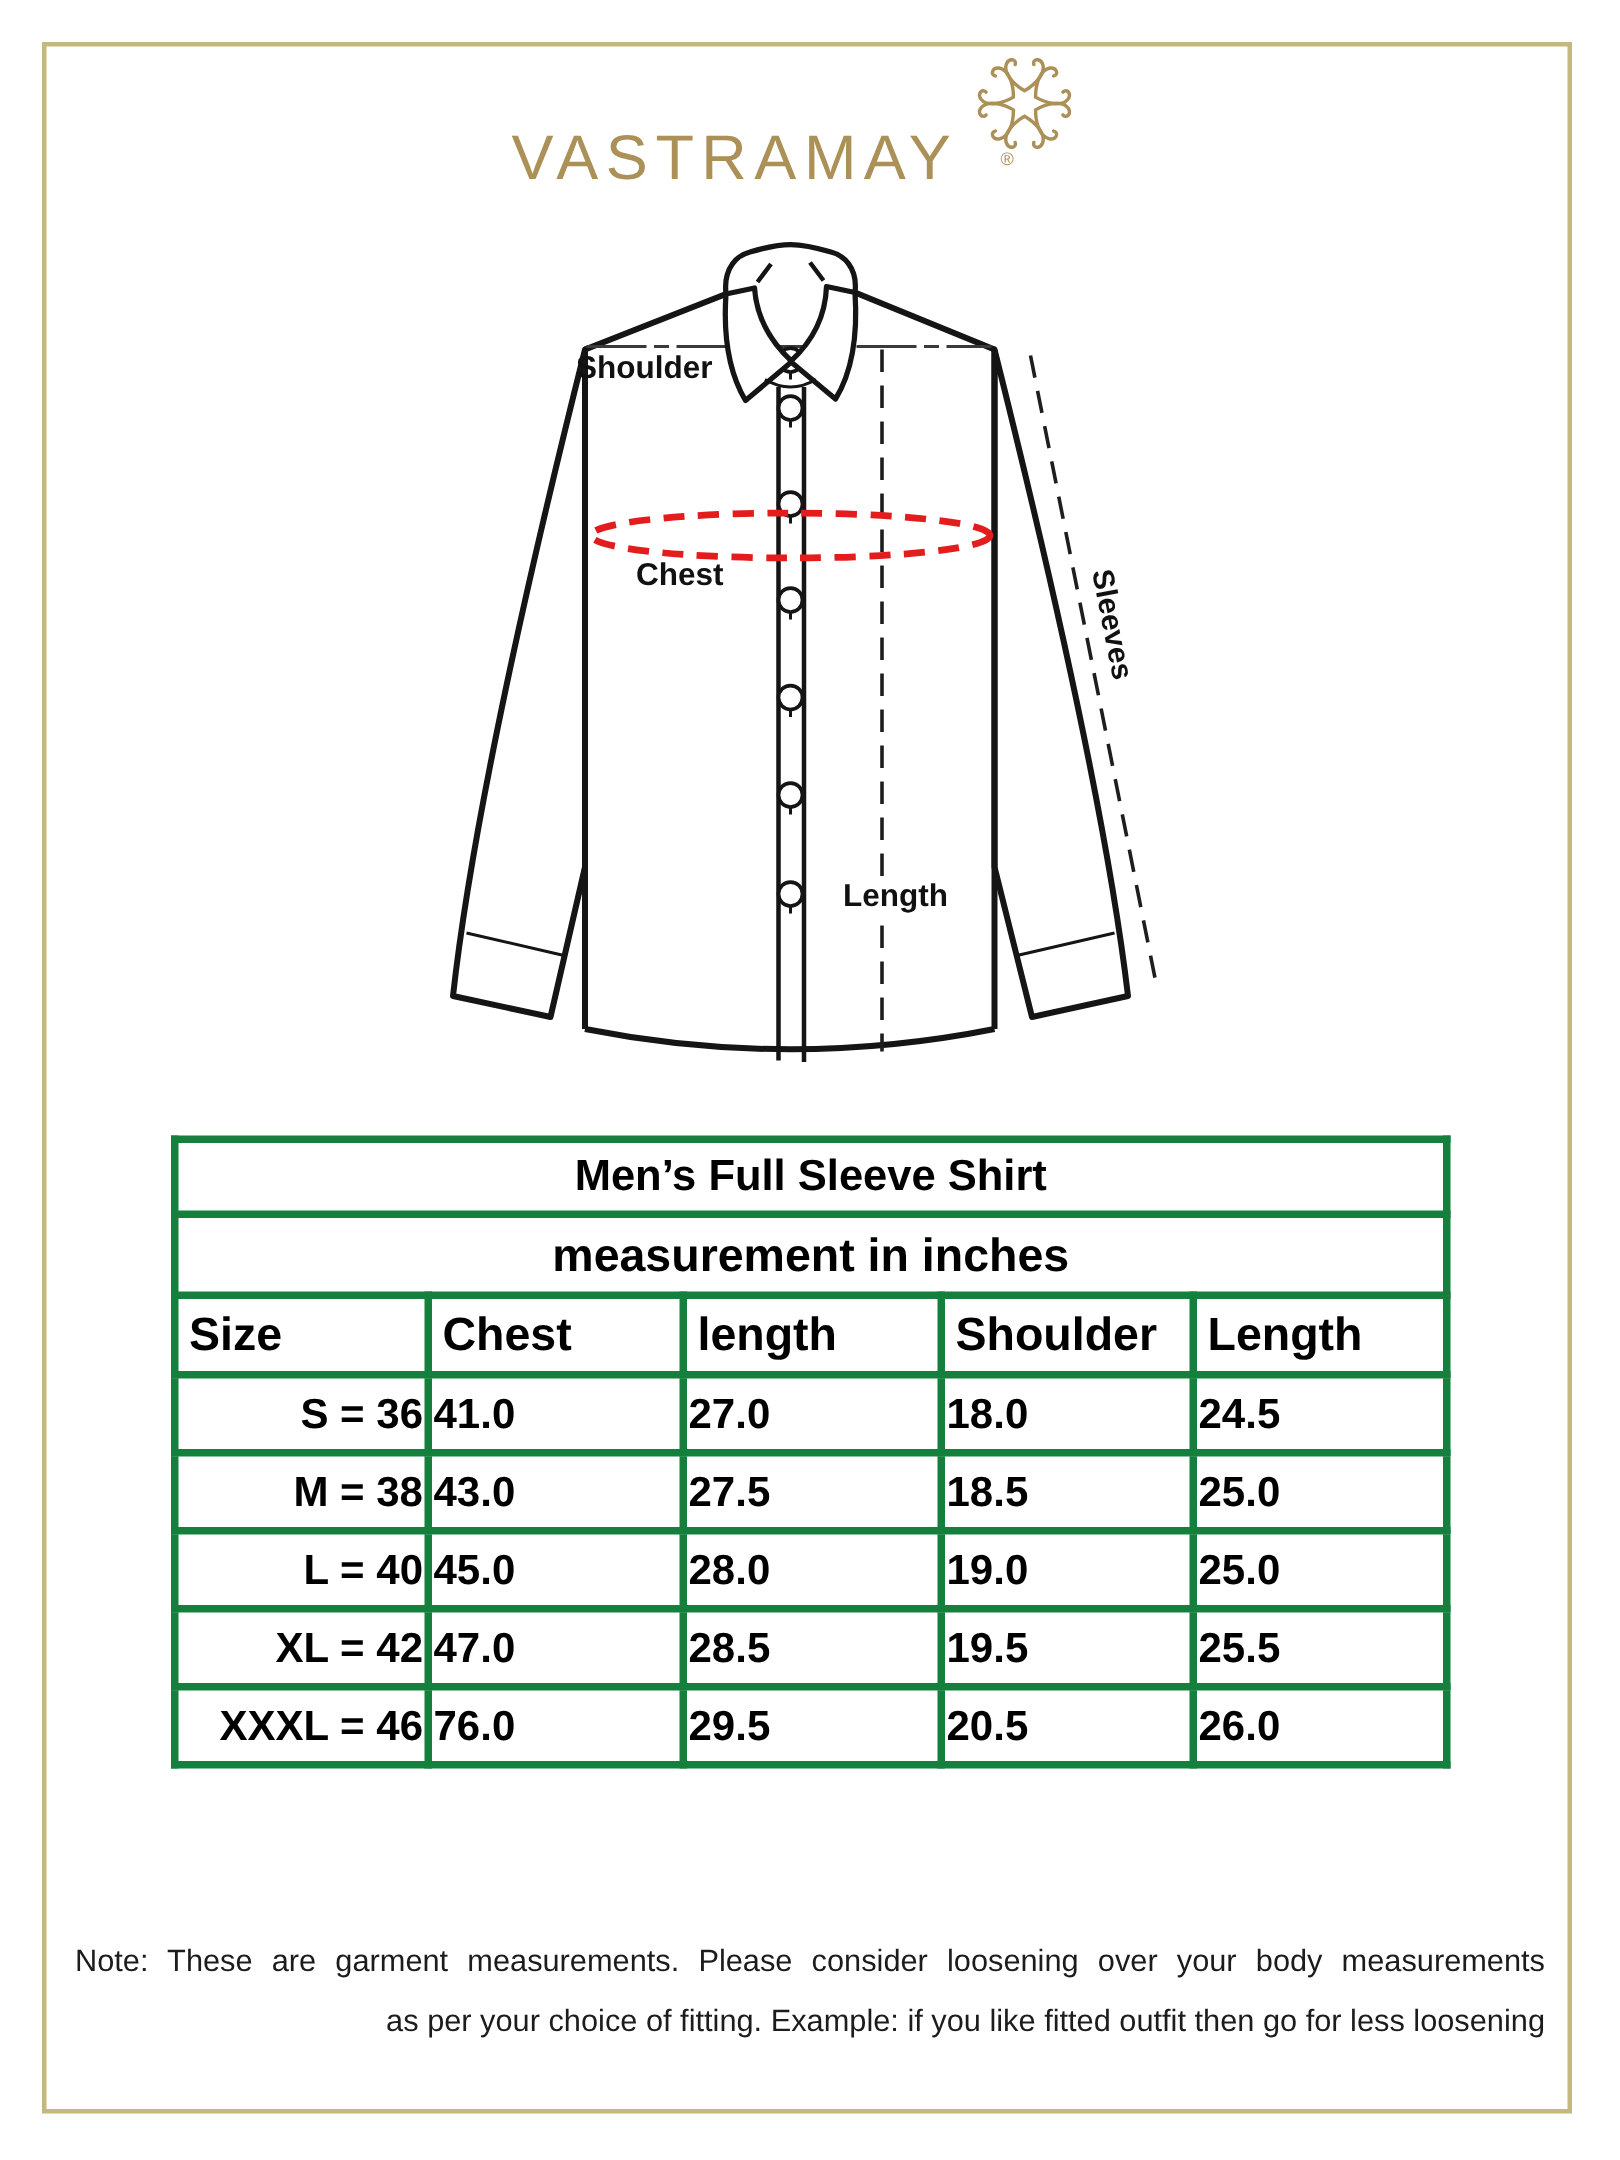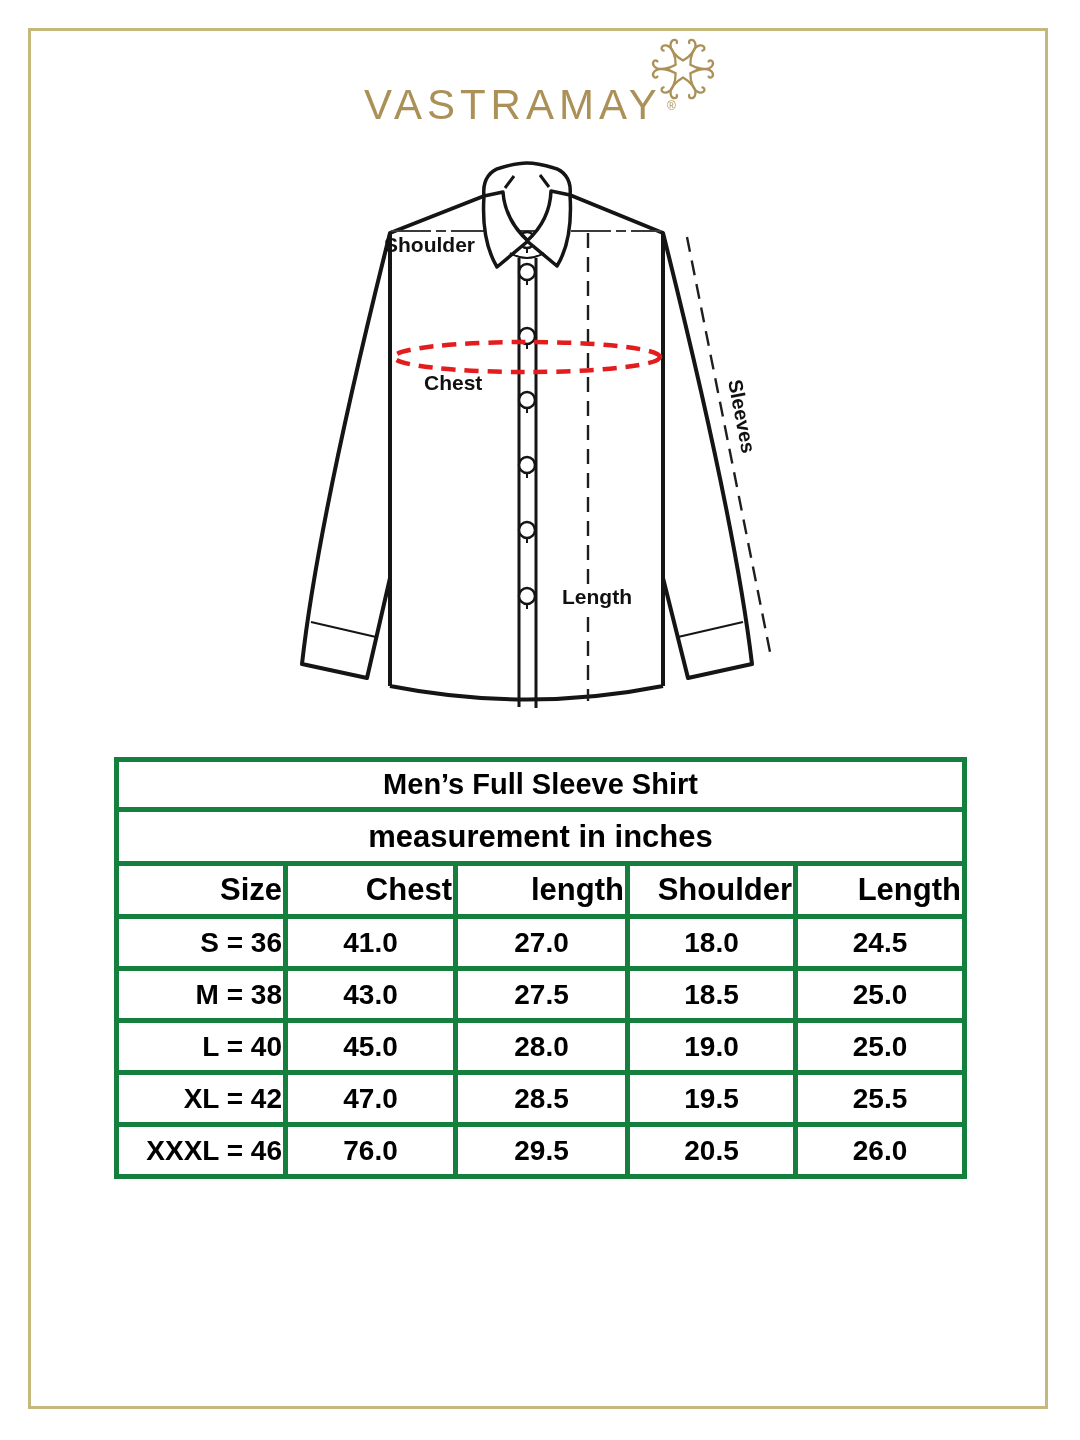--- a/index.html
+++ b/index.html
@@ -2,40 +2,40 @@
 <html><head>
 <meta charset="utf-8">
 <style>
   html,body{margin:0;padding:0;background:#fff;}
   #page{position:relative;width:1080px;height:1440px;background:#ffffff;overflow:hidden;
         font-family:"Liberation Sans","DejaVu Sans",sans-serif;}
   
   .frame{position:absolute;left:28px;top:28px;width:1014px;height:1375px;
          border:3px solid #c4b87c;pointer-events:none;}
   
-  .logo-text{position:absolute;left:364px;top:81px;font-size:42px;letter-spacing:5px;
+  .logo-text{position:absolute;left:341px;top:81px;font-size:42px;letter-spacing:5px;
              color:#ab9157;font-weight:400;white-space:nowrap;}
   .reg-mark{position:absolute;left:667px;top:99px;font-size:12px;color:#ab9157;}
   .ornament{position:absolute;left:650px;top:36px;}
   
   .shirt-svg{position:absolute;left:280px;top:150px;}
   .shirt-svg text{font-family:"Liberation Sans","DejaVu Sans",sans-serif;font-weight:700;fill:#111;}
   
   table.size-chart{position:absolute;left:114px;top:757px;width:848px;border-collapse:collapse;
                    table-layout:fixed;}
   table.size-chart td,table.size-chart th{border:5px solid #15803d;color:#000;overflow:hidden;}
   tr.r-title{height:50px;}
   tr.r-sub{height:54px;}
   tr.r-head{height:53px;}
   tr.r-data{height:52px;}
   .t-title{font-size:29px;font-weight:700;text-align:center;}
   .t-sub{font-size:31px;font-weight:700;text-align:center;}
-  .t-head{font-size:31px;font-weight:700;text-align:right;padding-left:7px;}
+  .t-head{font-size:31px;font-weight:700;text-align:left;padding-left:7px;}
   .t-size{font-size:28px;font-weight:700;text-align:right;padding-left:7px;}
-  .t-num{font-size:28px;font-weight:700;text-align:center;}
+  .t-num{font-size:28px;font-weight:700;text-align:left;}
   
   .note{position:absolute;left:50px;top:1288px;width:980px;font-size:20.5px;line-height:40px;
         color:#1c1c1c;}
   .note-line1{text-align:justify;text-align-last:justify;}
   .note-line2{text-align:right;}
 </style>
 </head>
 <body>
 
 <div id="page">
@@ -175,14 +175,18 @@
     <tr class="r-data">
       <td class="t-size">XXXL = 46</td>
       <td class="t-num">76.0</td>
       <td class="t-num">29.5</td>
       <td class="t-num">20.5</td>
       <td class="t-num">26.0</td>
     </tr>
     </tbody>
   </table>
 
+  <div class="note">
+    <div class="note-line1">Note: These are garment measurements. Please consider loosening over your body measurements</div>
+    <div class="note-line2">as per your choice of fitting. Example: if you like fitted outfit then go for less loosening</div>
+  </div>
 
 </div>
 
 </body></html>

